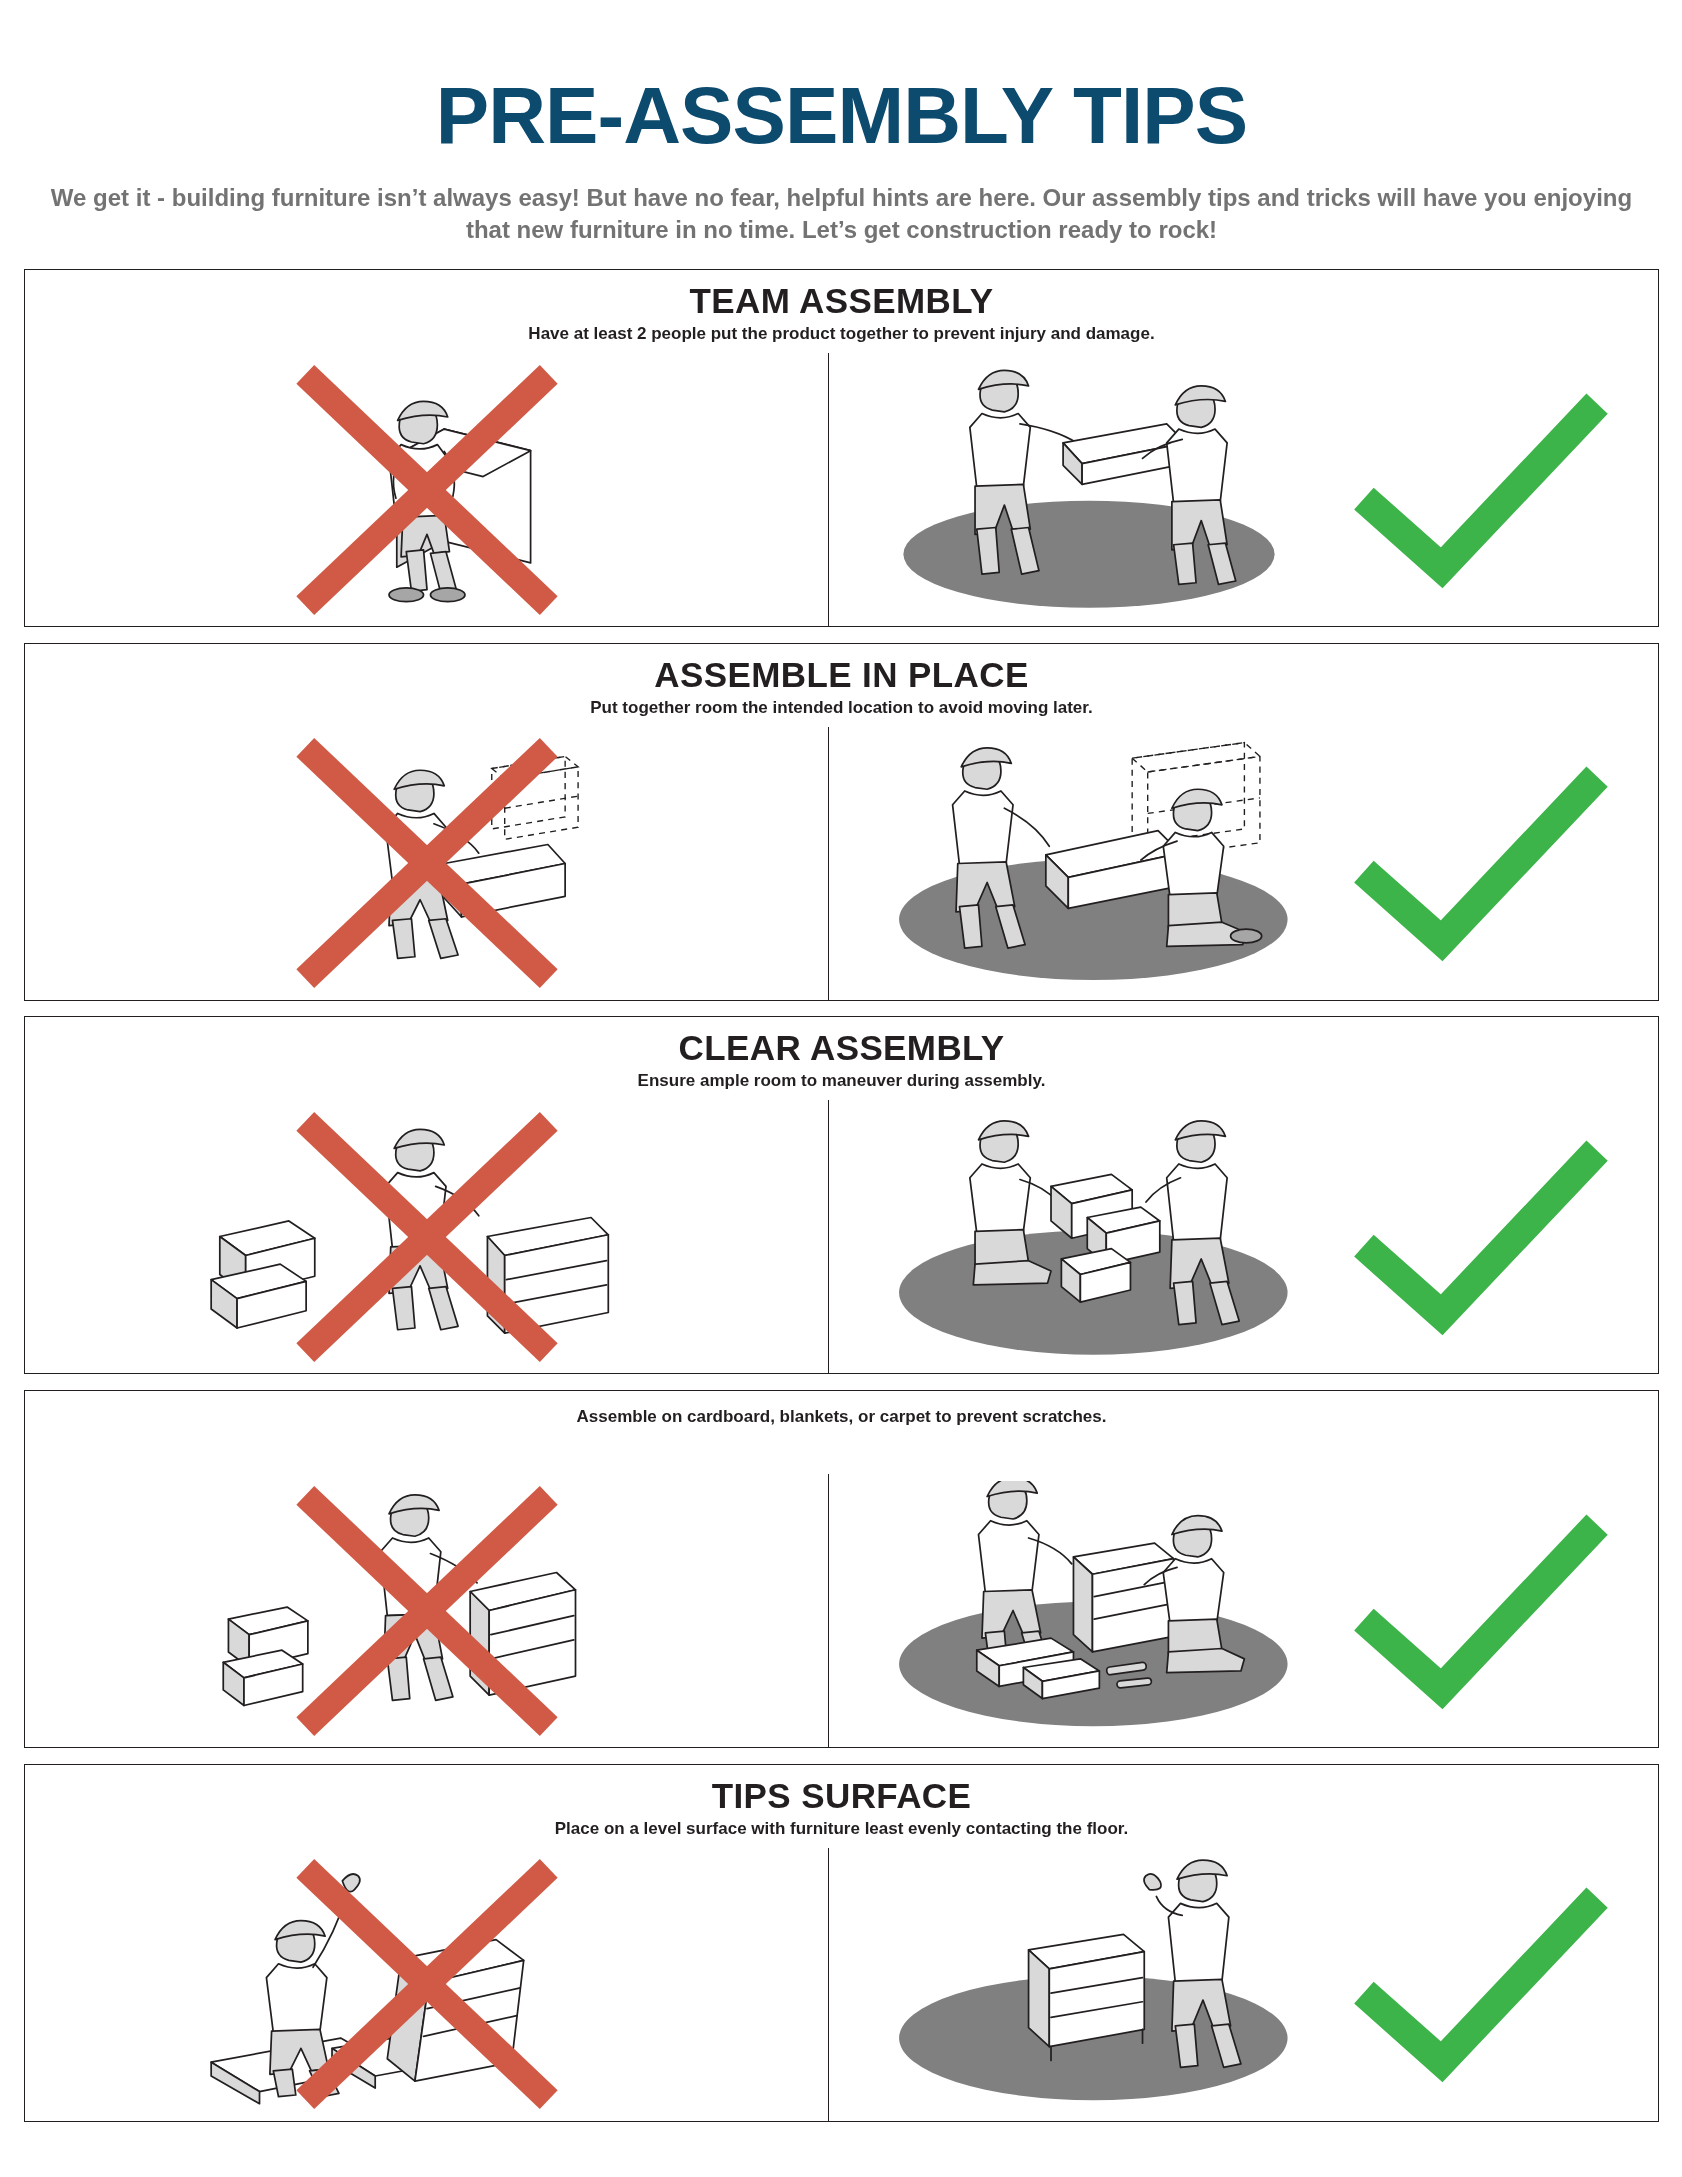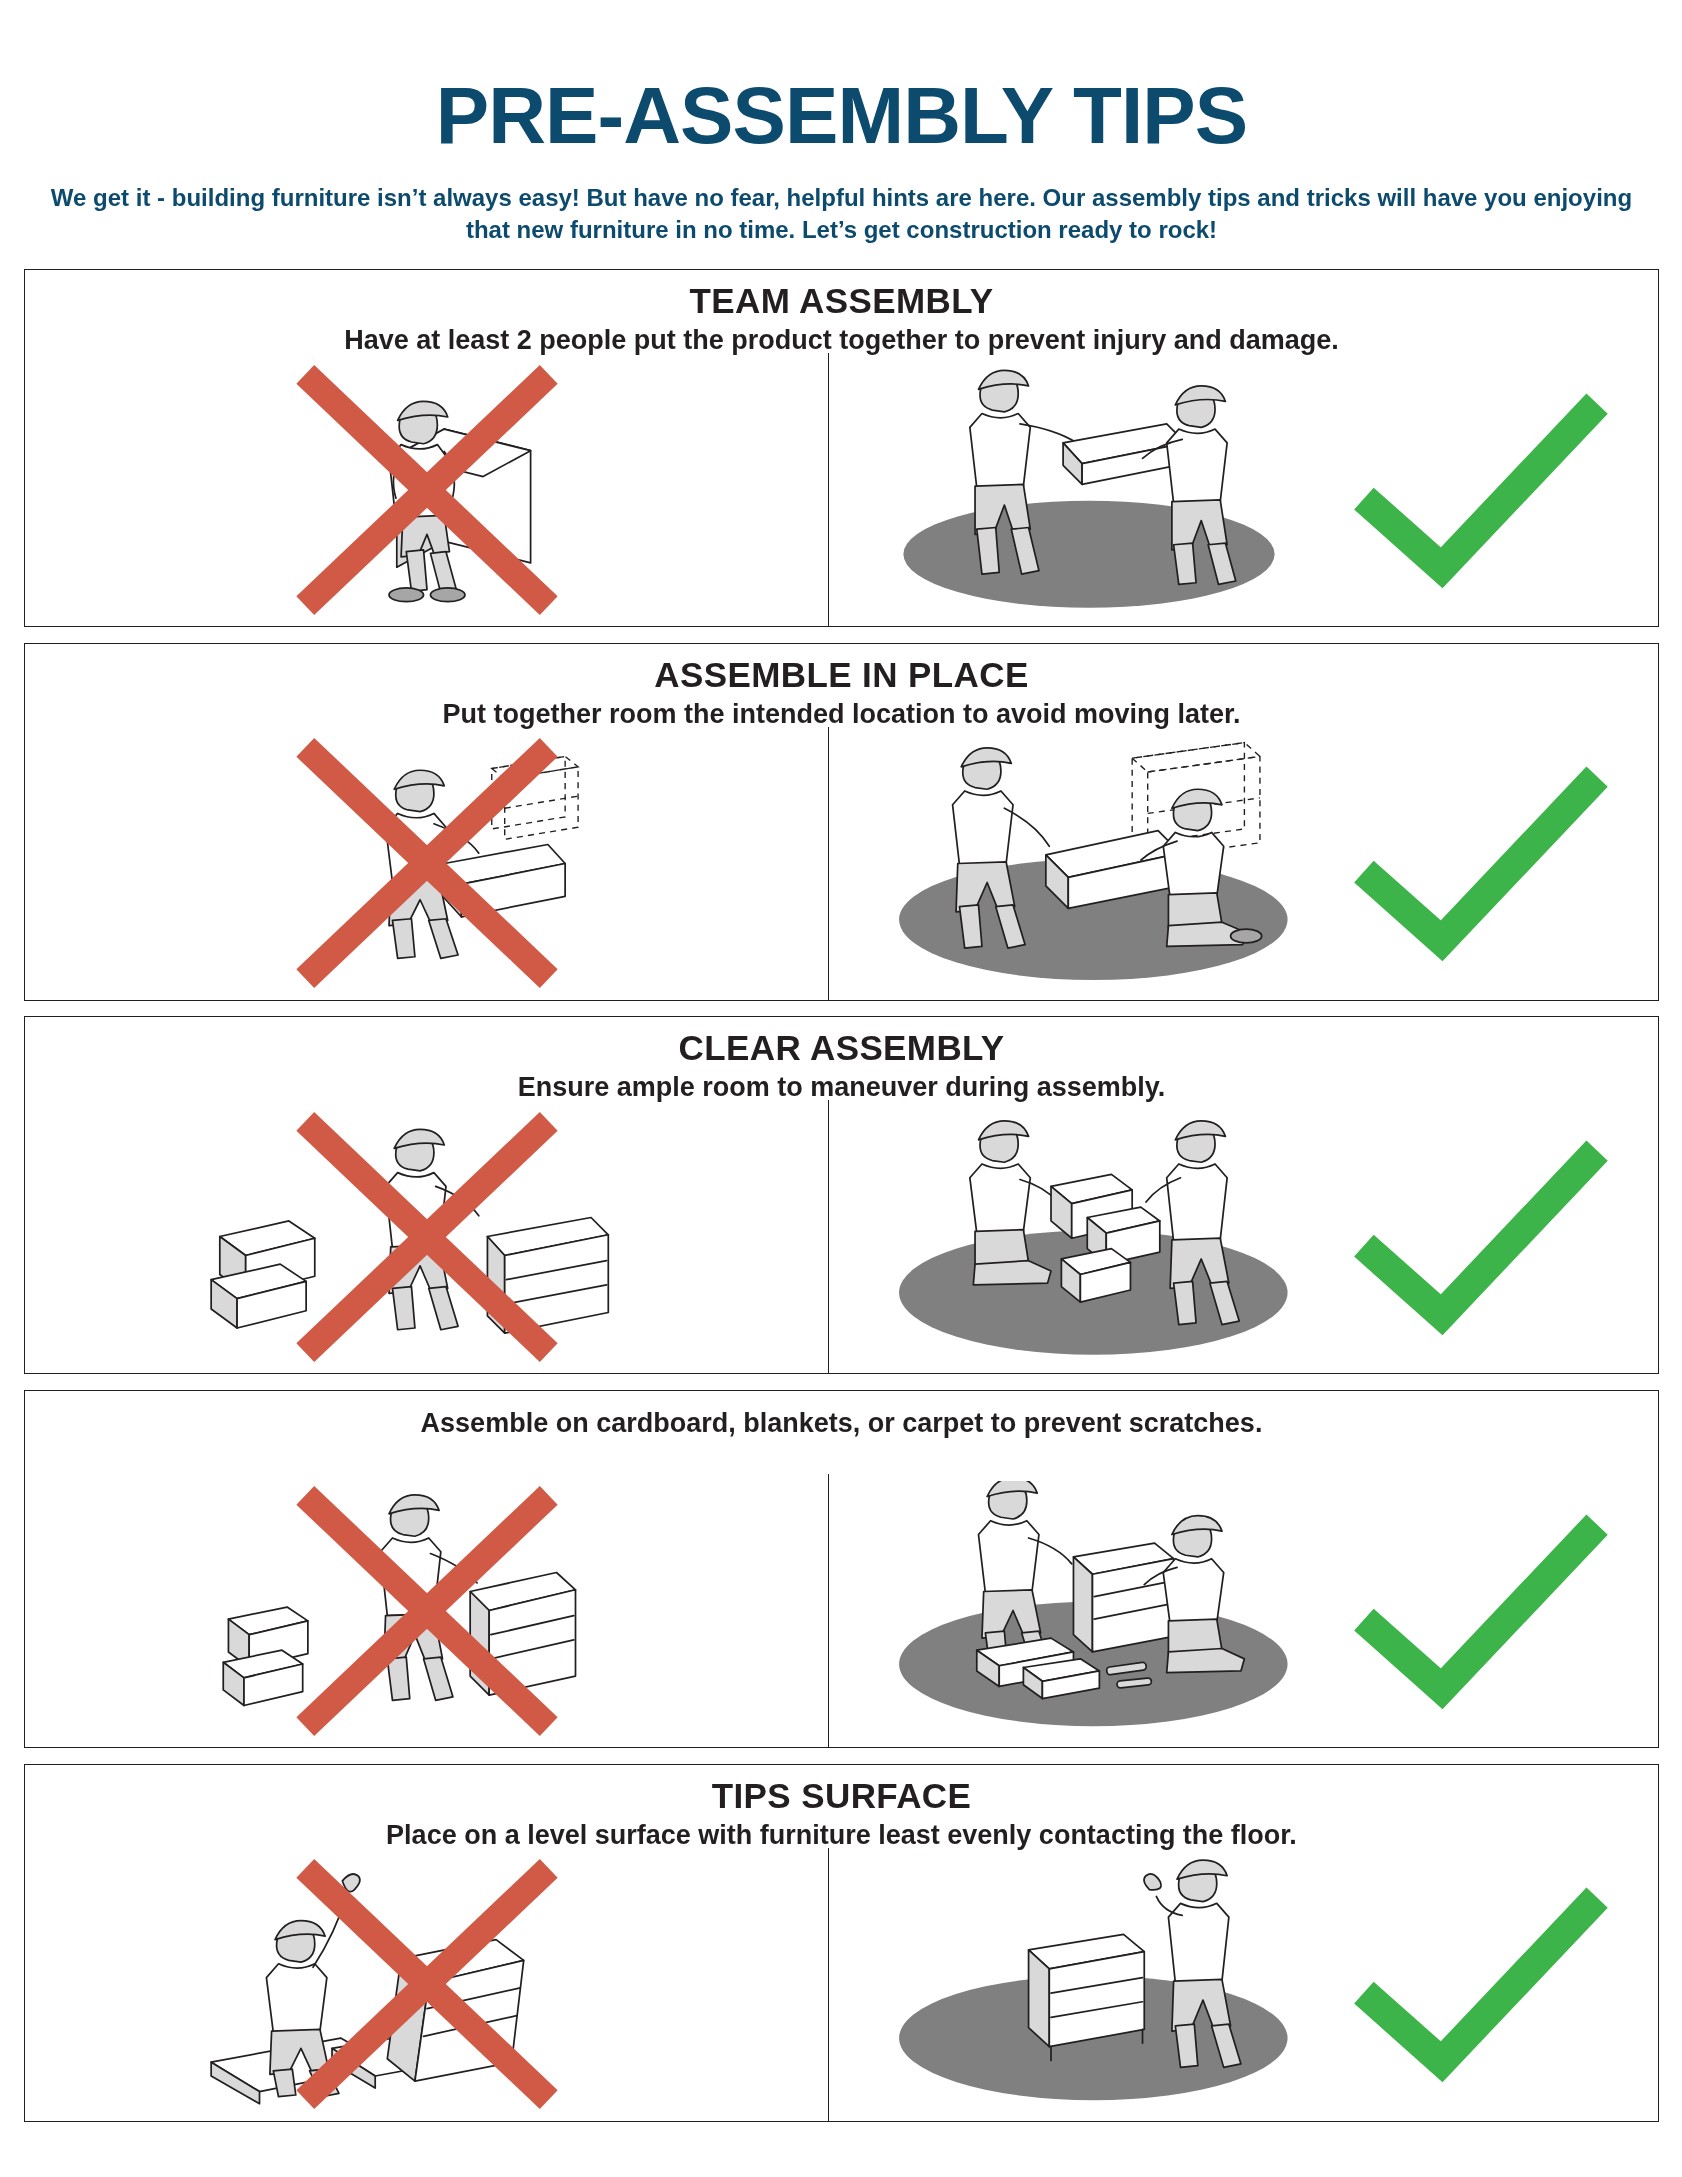--- a/index.html
+++ b/index.html
@@ -30,21 +30,21 @@
     line-height: 1.0;
     color: #0c4a6e;
   }
   .doc-intro {
     text-align: center;
     font-size: 24px;
     font-weight: bold;
     line-height: 1.35;
     margin: 26px auto 0 auto;
     width: 1582px;
-    color: #0c4a6e;
+    color: #737373;
   }
   .sections {
     margin-top: 22.5px;
     display: flex;
     flex-direction: column;
     gap: 15.6px;
     padding: 0 0 0 0;
   }
   .section {
     border: 1.7px solid #231f20;
@@ -58,21 +58,21 @@
     text-align: center;
     padding-top: 12px;
   }
   .section-title {
     font-size: 35px;
     font-weight: bold;
     letter-spacing: 0.4px;
     line-height: 1.1;
   }
   .section-sub {
-    font-size: 27px;
+    font-size: 17px;
     font-weight: bold;
     margin-top: 3.5px;
     line-height: 1.2;
   }
   .panes {
     position: absolute;
     left: 0;
     right: 0;
     top: 83px;
     bottom: 0;

